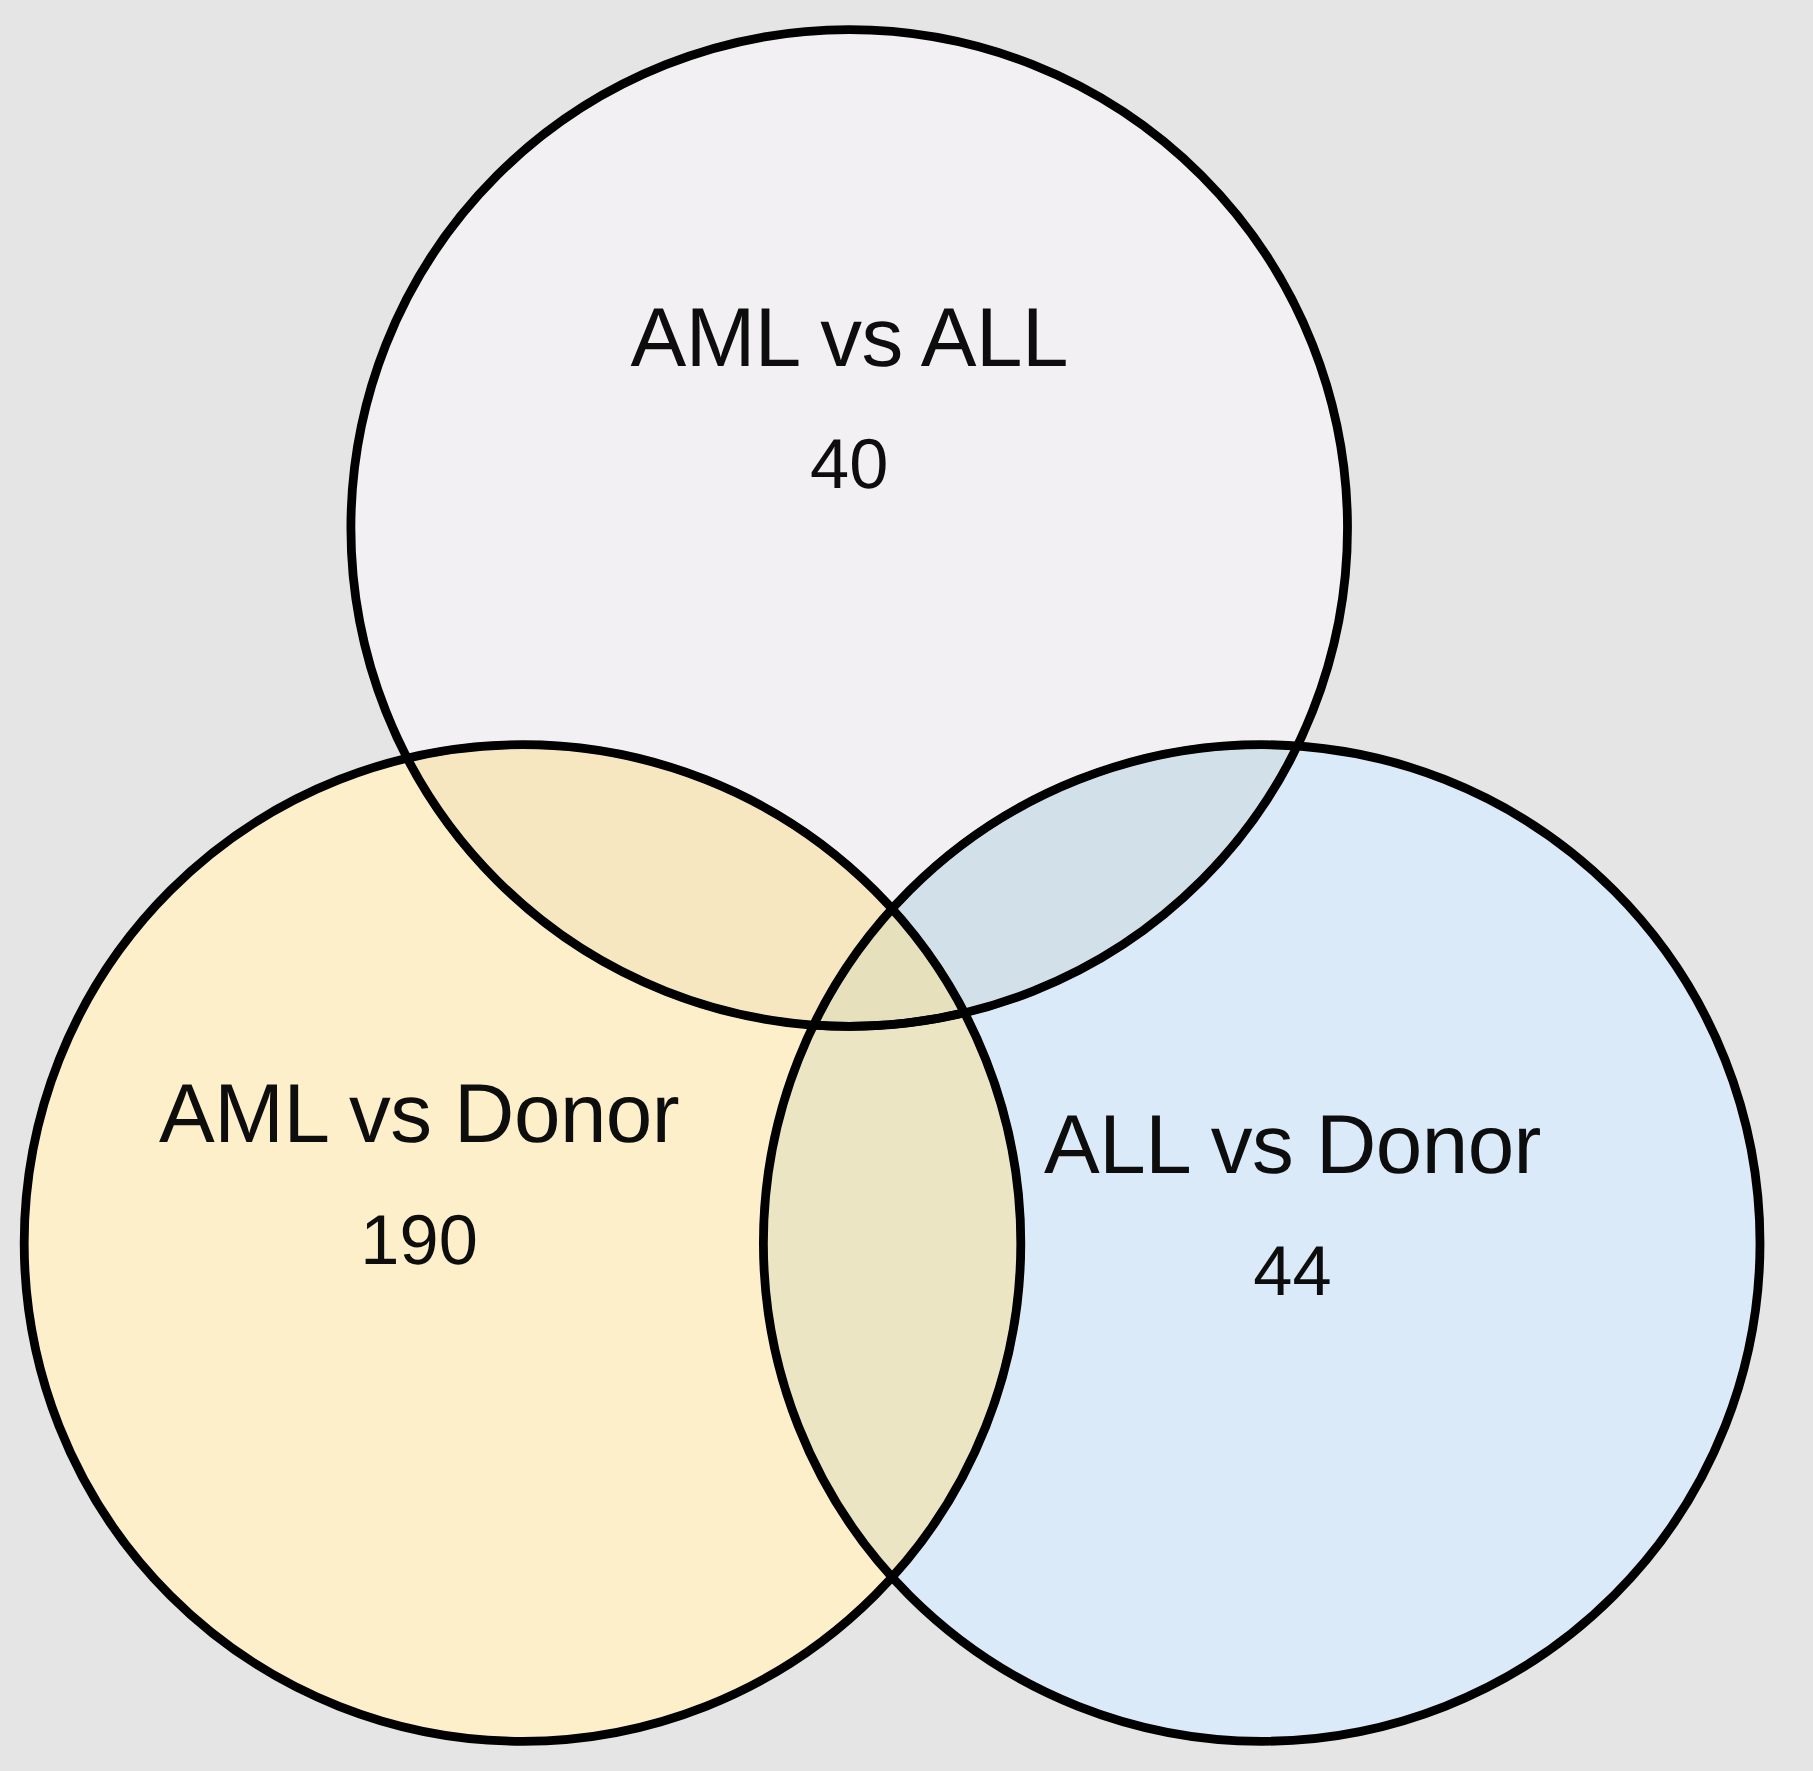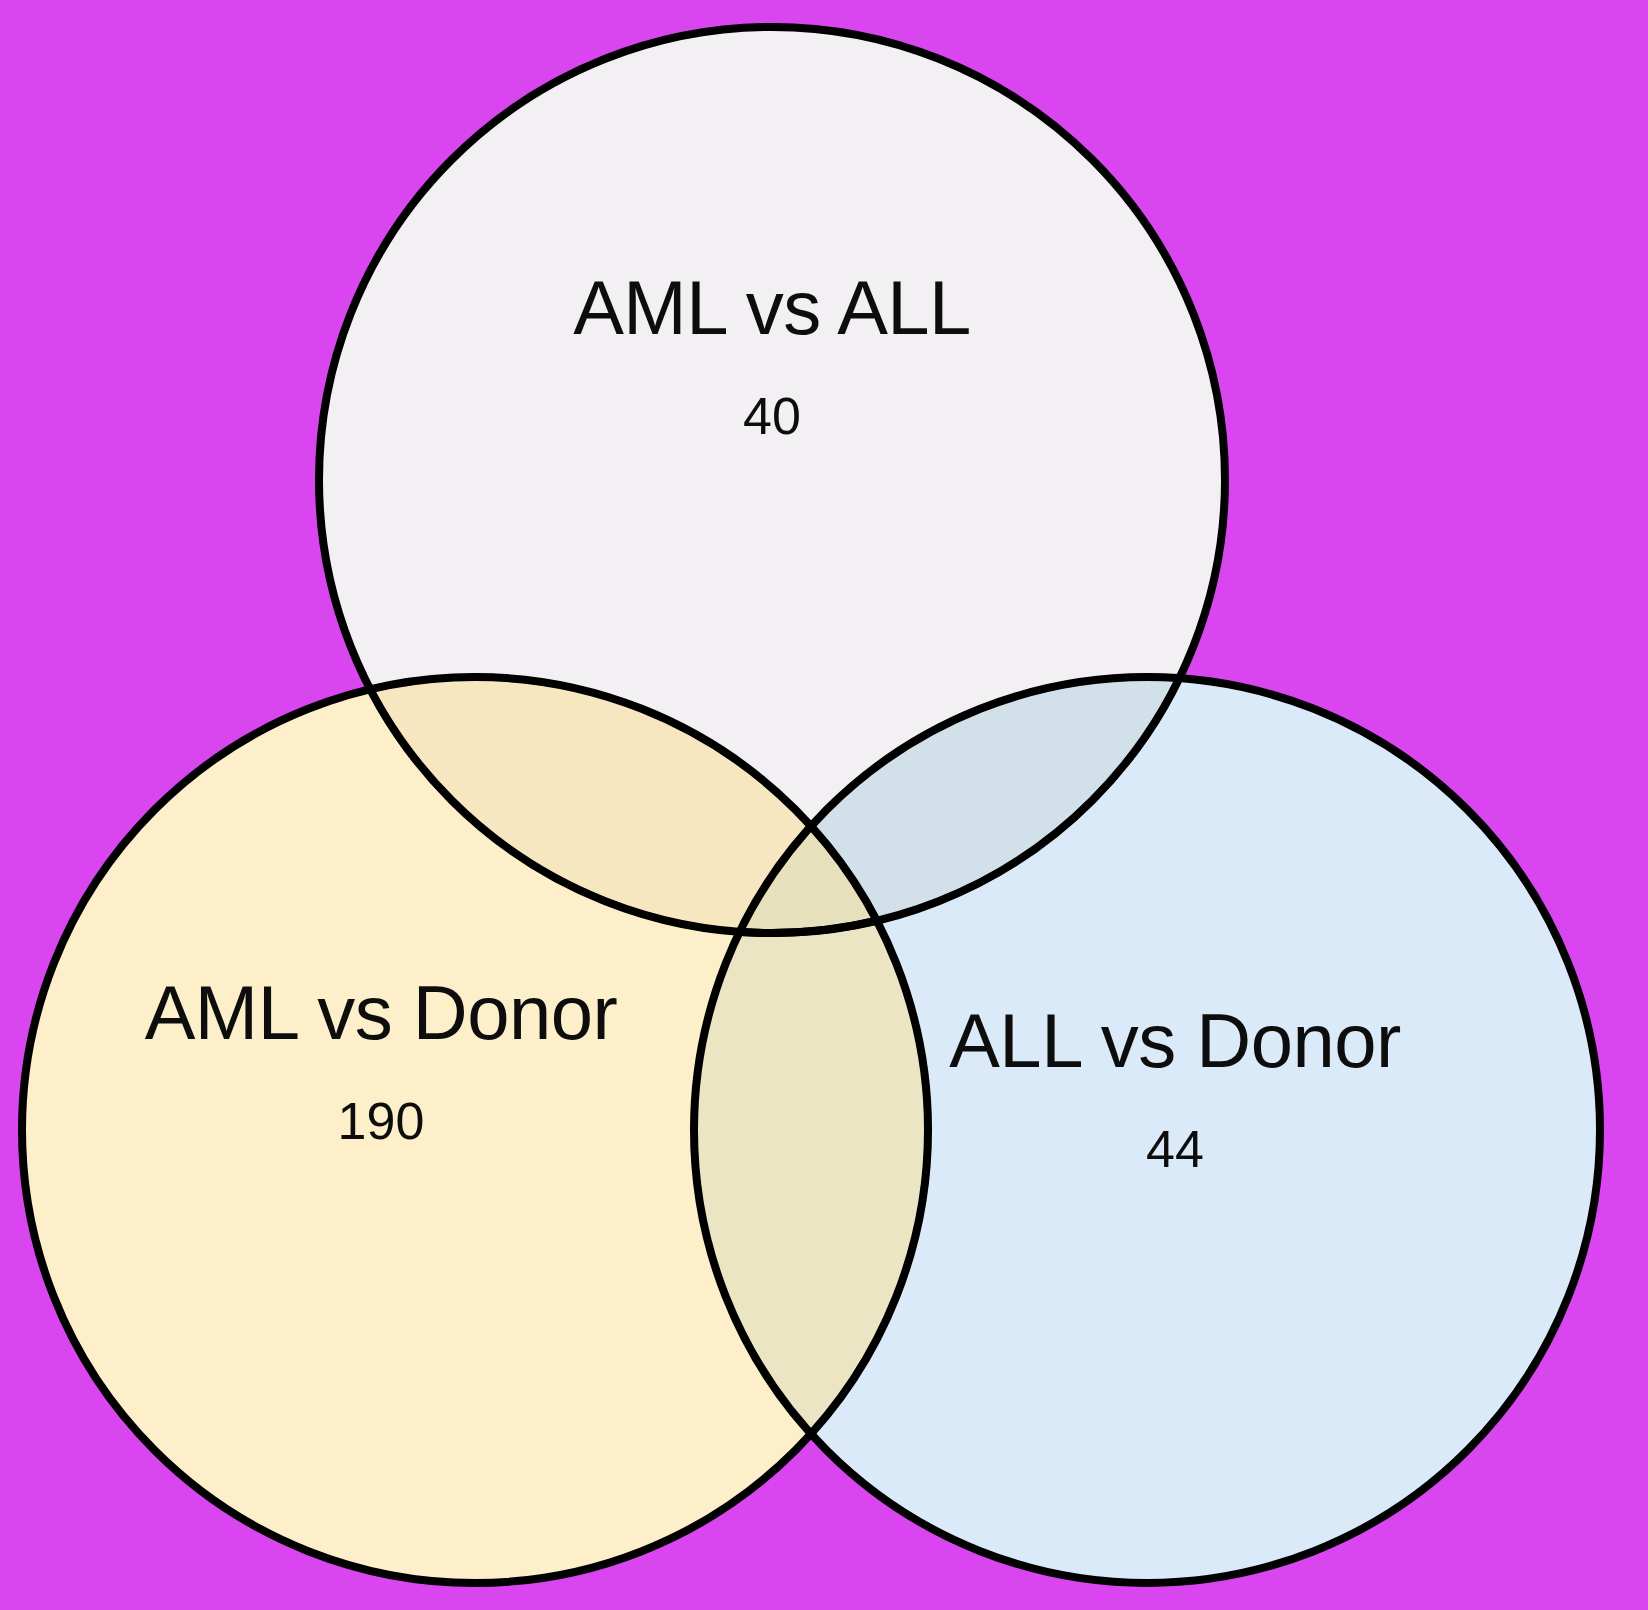--- a/index.html
+++ b/index.html
@@ -38,21 +38,21 @@
     white-space: nowrap;
     pointer-events: none;
   }
   .venn-label .set-name {
     display: block;
     font-size: 76px;
     letter-spacing: -0.5px;
   }
   .venn-label .set-count {
     display: block;
-    font-size: 52px;
+    font-size: 64px;
     margin-top: 44px;
     text-align: center;
   }
   
   #label-top {
     left: 772px;
     top: 270px;
     transform: translateX(-50%);
   }
   
@@ -65,21 +65,21 @@
   #label-right {
     left: 1175px;
     top: 975px;
     transform: translateX(-50%);
     margin-top: 28px;
   }
 </style>
 </head>
 <body>
 
-<div id="venn-figure" style="background: #d946ef;">
+<div id="venn-figure" style="background: #e5e5e5;">
 
   <svg id="venn-svg" viewBox="0 0 1648 1610" xmlns="http://www.w3.org/2000/svg">
 
     <defs>
 
       <clipPath id="clip-left">
         <circle cx="475" cy="1130" r="453"></circle>
       </clipPath>
 
       <clipPath id="clip-right">

